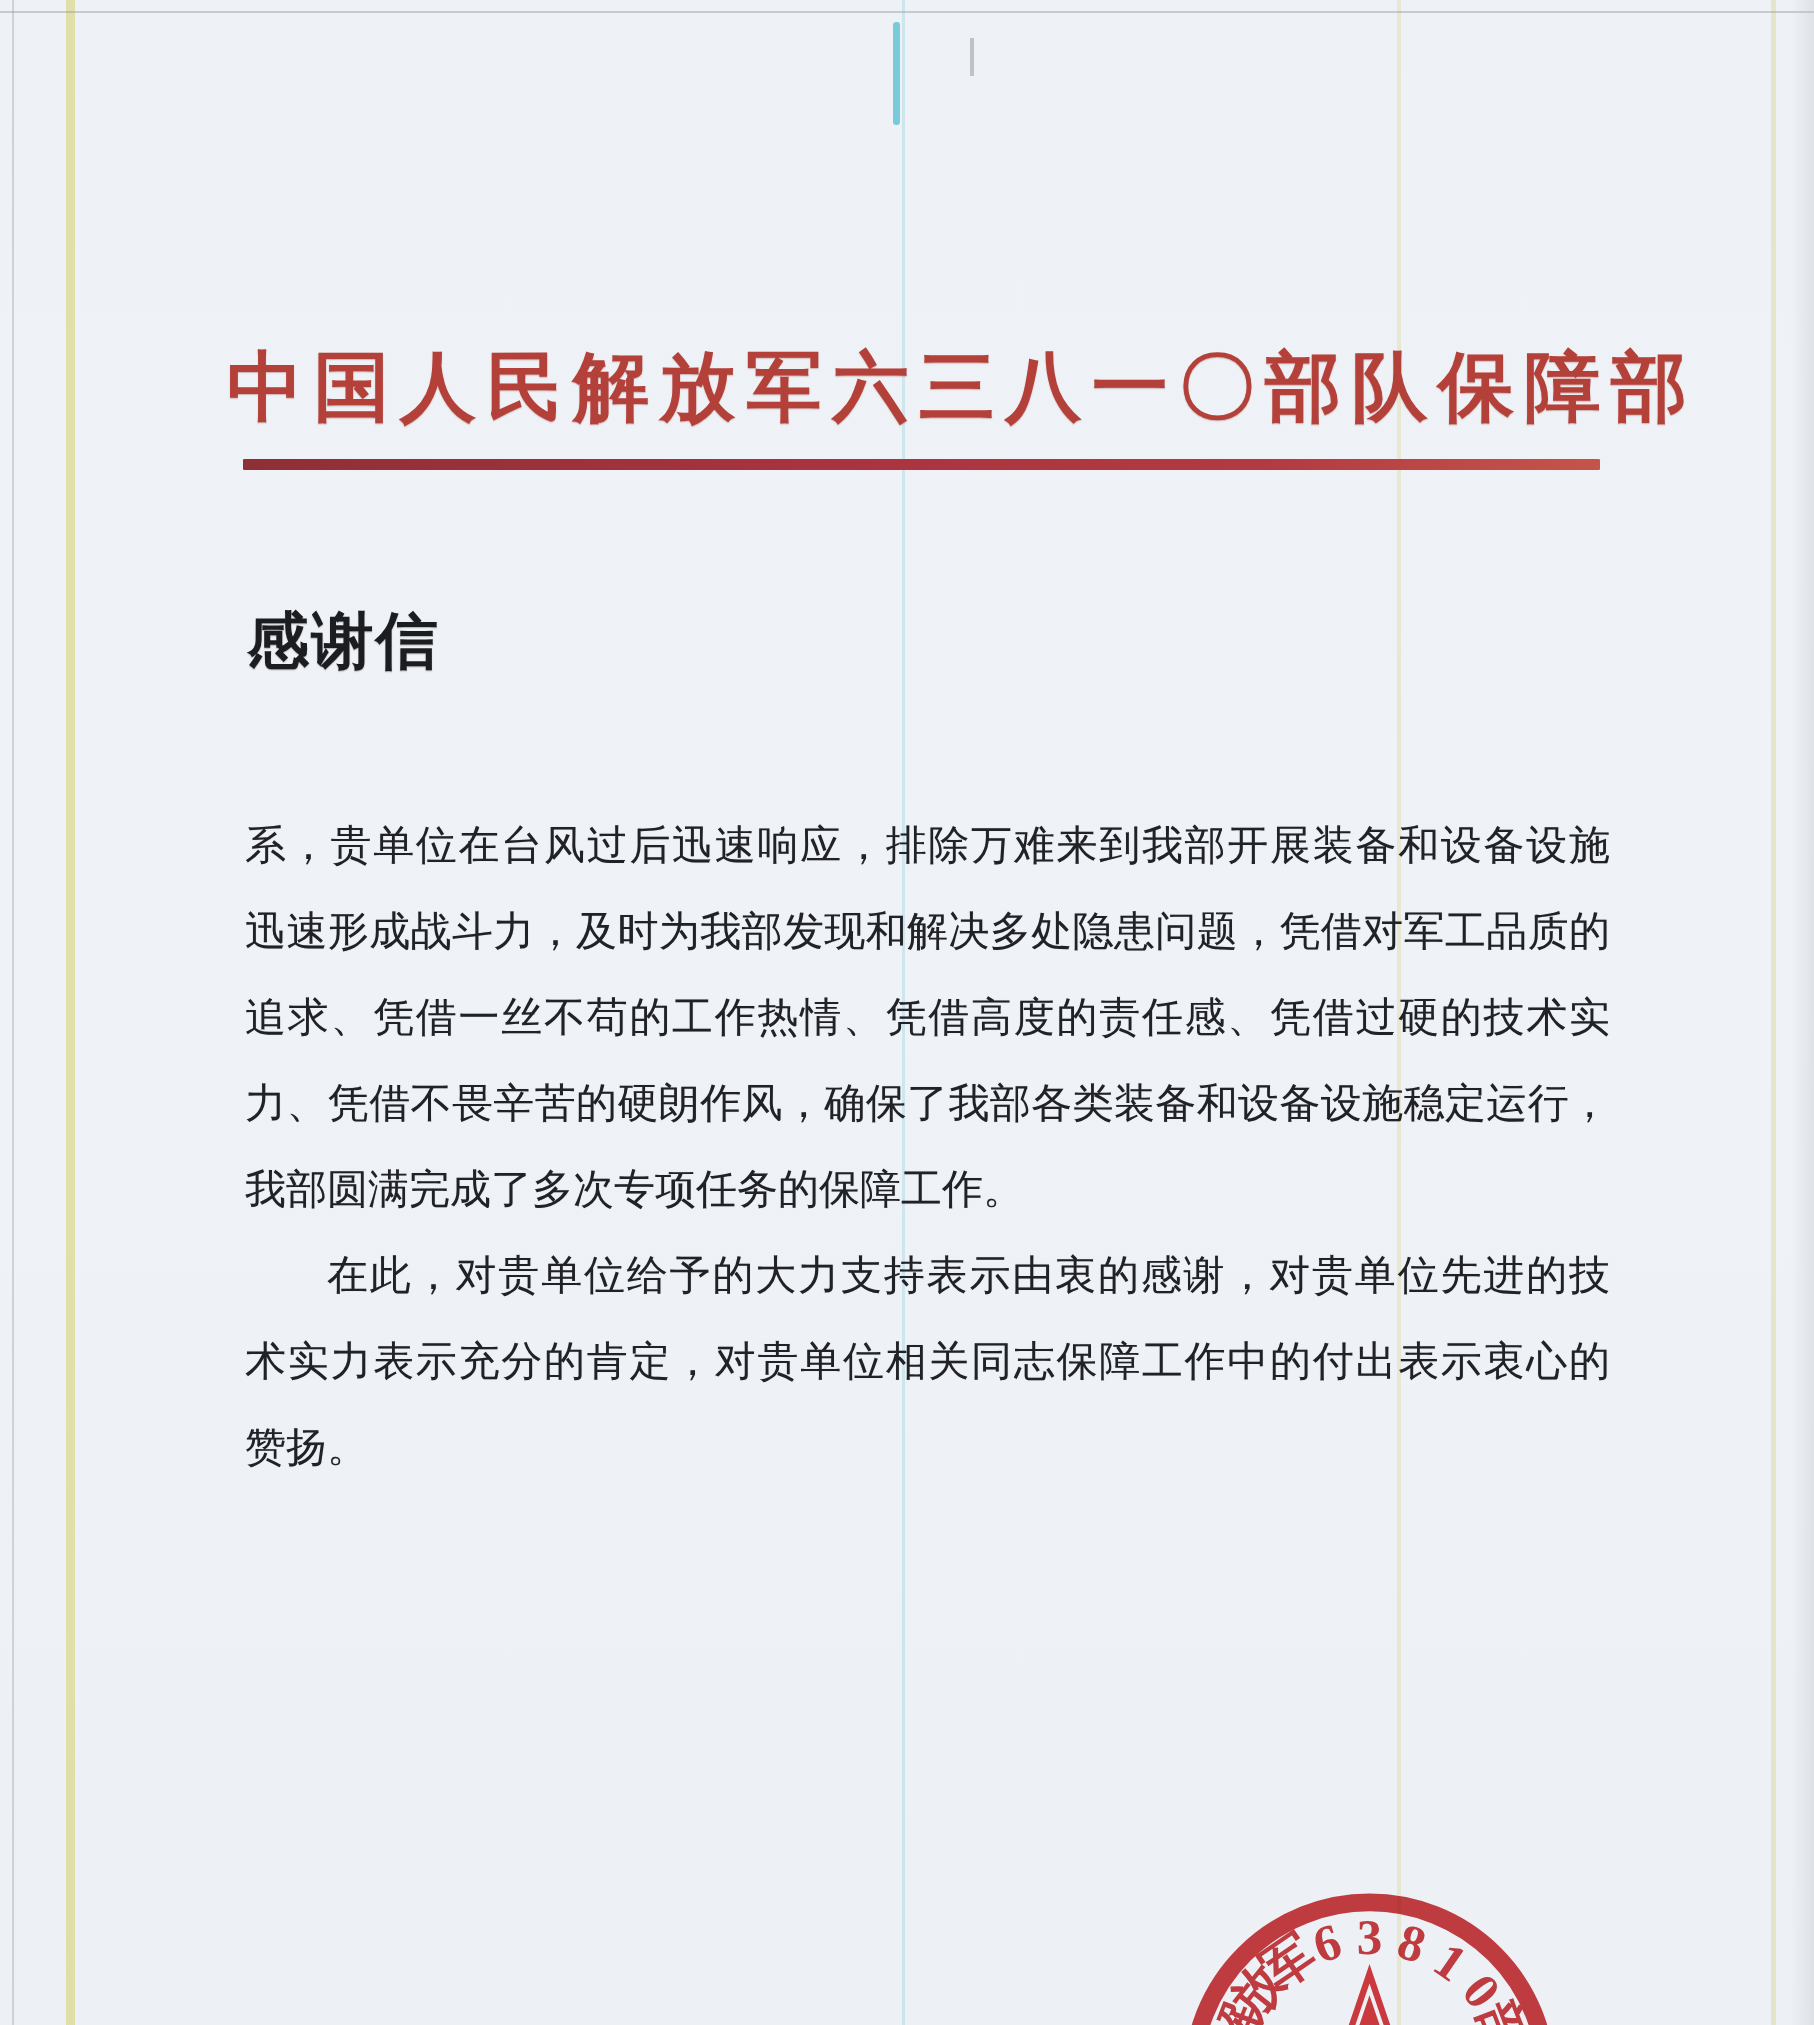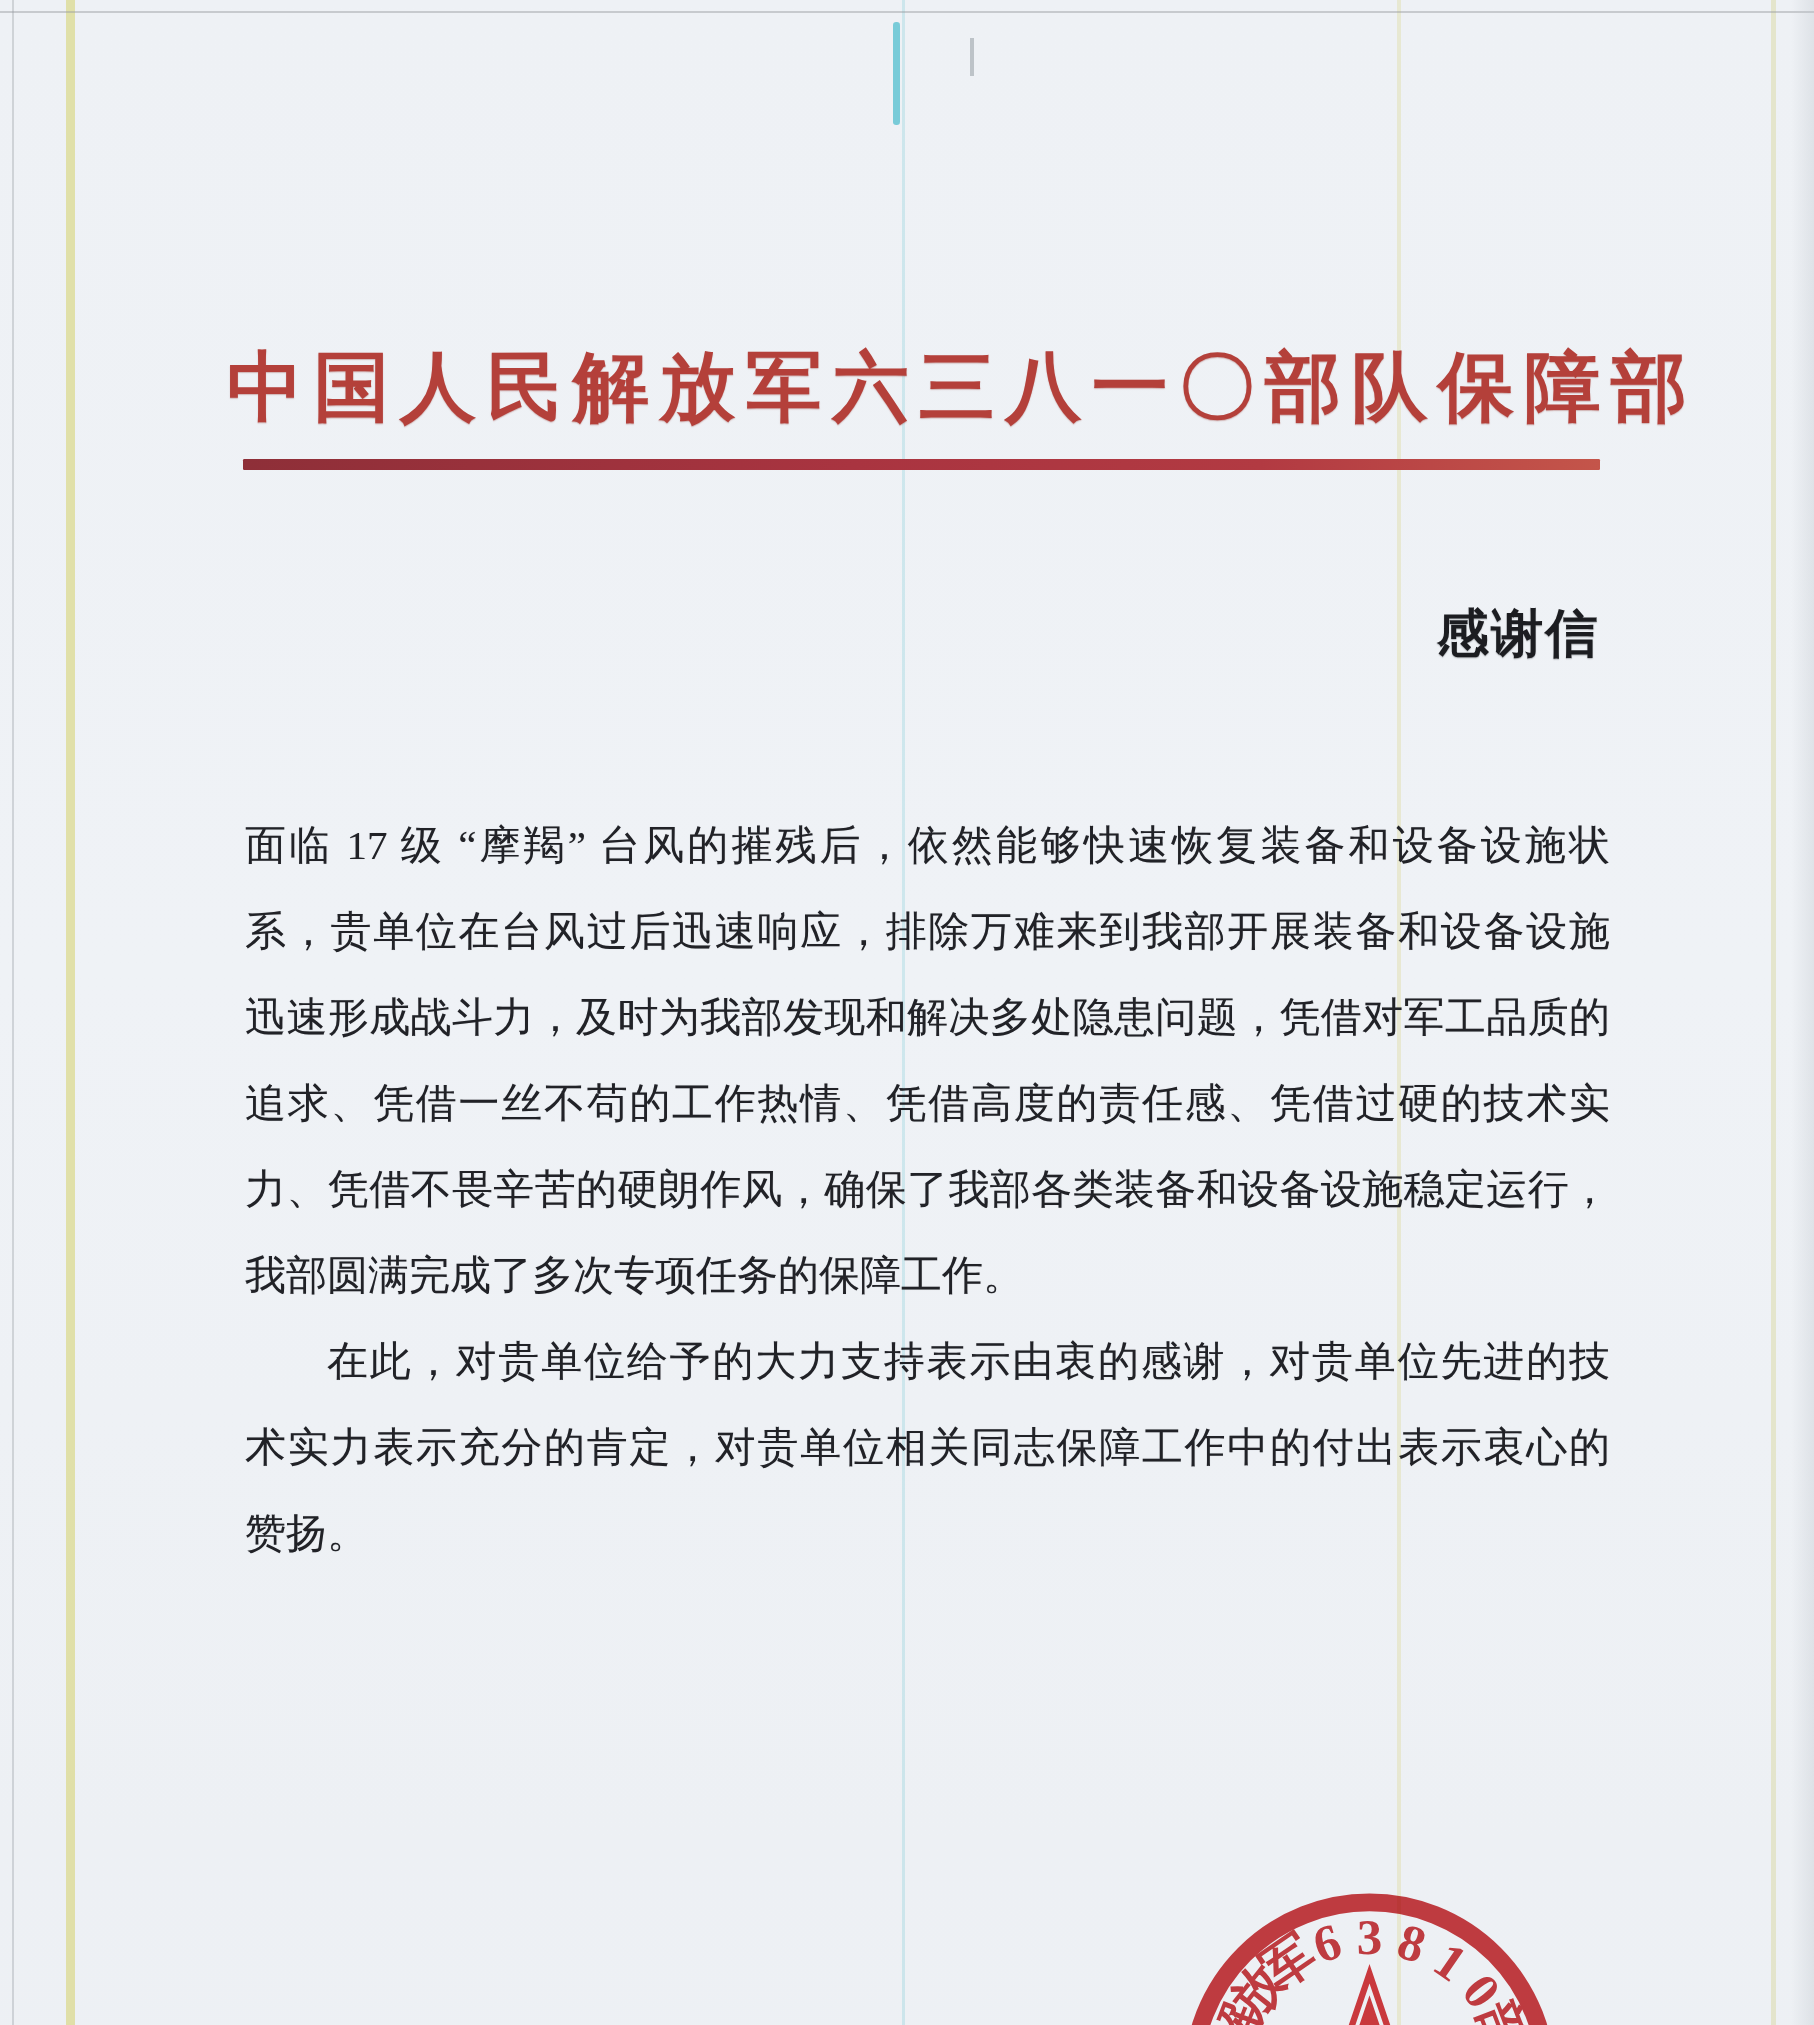--- a/index.html
+++ b/index.html
@@ -30,21 +30,21 @@
   }
   .red-rule {
     position:absolute; left:243px; top:459px; width:1357px; height:10.5px;
     background:linear-gradient(90deg,#8e2f38,#a93440 45%,#b23a42 75%,#c4554a 100%);
     border-radius:1.2px;
   }
 
   
   .doc-title {
     position:absolute; left:247px; top:599px; width:1353px;
-    text-align:right; font-size:52px; font-weight:700; color:#1c1d21;
+    text-align:left; font-size:62px; font-weight:700; color:#1c1d21;
     letter-spacing:2.4px;
     text-shadow:0 0.8px 1.2px rgba(30,32,38,.3);
   }
   .salutation {
     position:absolute; left:245px; top:703px; width:1365px;
     font-size:41px; line-height:45px; color:#212227;
     text-shadow:0 0.4px 0.8px rgba(40,42,50,.28);
   }
 
   
@@ -87,21 +87,20 @@
   <div class="artifact edge-left"></div>
   <div class="artifact edge-right-shade"></div>
 
   <div class="letterhead" id="letterhead-title" style="color: rgb(180, 64, 58);">中国人民解放军六三八一〇部队保障部</div>
   <div class="red-rule"></div>
 
   <div class="doc-title">感谢信</div>
 
 
   <div class="letter-body" id="letter-body">
-      <div class="line">面临 17 级 “摩羯” 台风的摧残后，依然能够快速恢复装备和设备设施状</div>
       <div class="line">系，贵单位在台风过后迅速响应，排除万难来到我部开展装备和设备设施</div>
       <div class="line">迅速形成战斗力，及时为我部发现和解决多处隐患问题，凭借对军工品质的</div>
       <div class="line">追求、凭借一丝不苟的工作热情、凭借高度的责任感、凭借过硬的技术实</div>
       <div class="line">力、凭借不畏辛苦的硬朗作风，确保了我部各类装备和设备设施稳定运行，</div>
       <div class="line last">我部圆满完成了多次专项任务的保障工作。</div>
       <div class="line indent">在此，对贵单位给予的大力支持表示由衷的感谢，对贵单位先进的技</div>
       <div class="line">术实力表示充分的肯定，对贵单位相关同志保障工作中的付出表示衷心的</div>
       <div class="line last">赞扬。</div>
     </div>
 

